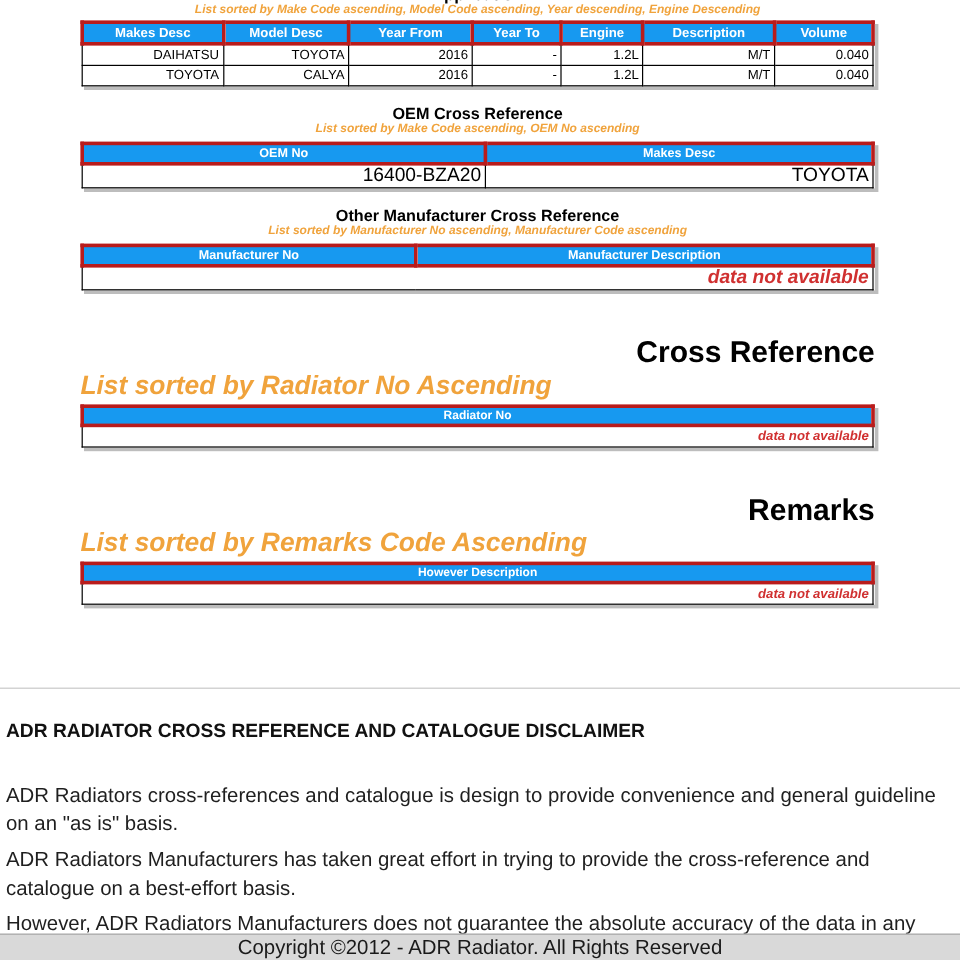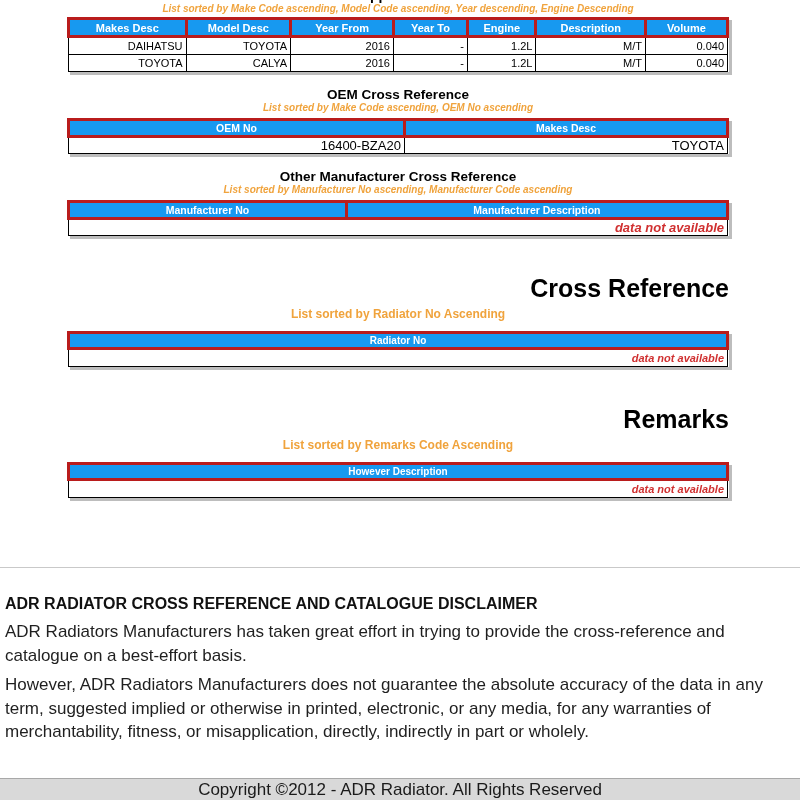--- a/index.html
+++ b/index.html
@@ -32,31 +32,31 @@
   }
   table.tbl td{
     font-size:11px;height:16px;padding:0 3px;border:1px solid #000;
     text-align:right;overflow:hidden;white-space:nowrap;background:#fff;
   }
 
   .sec{margin-top:15px;}
   .sec-title{font-size:13.5px;font-weight:700;line-height:15px;text-align:center;}
   .sec table.tbl{margin-top:4px;}
   .sec table.tbl th{font-size:10.5px;height:14px;}
-  .sec table.tbl td{font-size:13px;height:14px;}
+  .sec table.tbl td{font-size:16px;height:14px;}
 
   td.na{
     color:#d03030;font-style:italic;font-weight:700;font-size:9px;height:13px;
   }
 
   .big{margin-top:38px;}
   .big-title{font-size:25px;font-weight:700;line-height:29px;text-align:right;}
   .big-note{
-    color:#f0a33c;font-weight:700;
-    font-size:12px;line-height:21px;text-align:center;margin-top:1px;
+    color:#f0a33c;font-style:italic;font-weight:700;
+    font-size:22px;line-height:21px;text-align:left;margin-top:1px;
   }
   .big table.tbl{margin-top:6px;}
   .big table.tbl th{font-size:10px;height:13px;}
 
   .disclaimer{
     margin-top:69px;border-top:1px solid #c9c9c9;padding:17px 5px;color:#1f1f1f;
   }
   .disclaimer h2{
     font-size:16px;line-height:19px;font-weight:700;margin:9px 0 0 0;color:#111;
   }
@@ -189,19 +189,20 @@
           <td class="na">data not available</td>
         </tr>
       </tbody>
     </table>
   </section>
 
 </div>
 
 <div class="disclaimer">
   <h2>ADR RADIATOR CROSS REFERENCE AND CATALOGUE DISCLAIMER</h2>
+  <p class="first">ADR Radiators cross-references and catalogue is design to provide convenience and general guideline on an "as is" basis.</p>
   <p>ADR Radiators Manufacturers has taken great effort in trying to provide the cross-reference and catalogue on a best-effort basis.</p>
   <p class="last">However, ADR Radiators Manufacturers does not guarantee the absolute accuracy of the data in any term, suggested implied or otherwise in printed, electronic, or any media, for any warranties of merchantability, fitness, or misapplication, directly, indirectly in part or wholely.</p>
 </div>
 
 <div class="footer">
   <span>Copyright ©2012 - ADR Radiator. All Rights Reserved</span>
 </div>
 
 </body></html>

